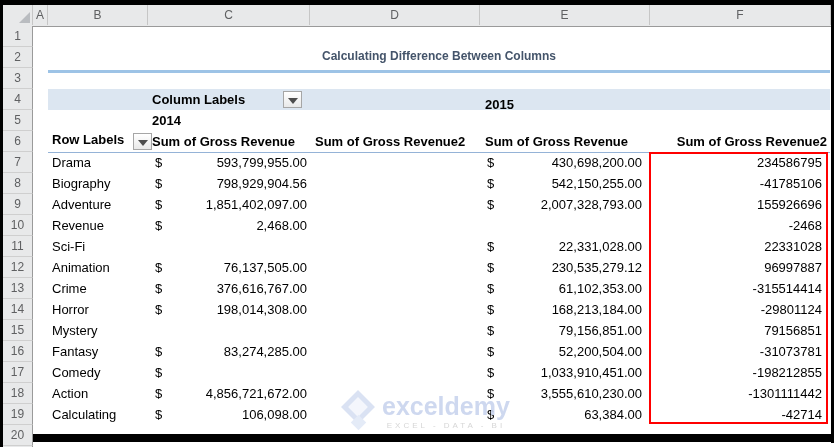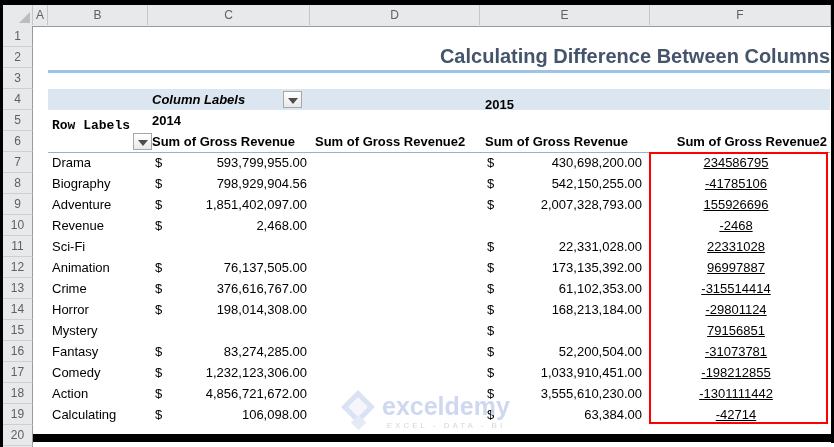--- a/index.html
+++ b/index.html
@@ -17,36 +17,36 @@
           border-left:11px solid transparent;border-bottom:11px solid #b9bcc0;}
   
   .rowhdrs{position:absolute;left:3px;top:26px;width:30px;height:421px;overflow:hidden;}
   .rowhdr{height:21px;line-height:20px;box-sizing:border-box;background:#e8e9ea;
           border-bottom:1px solid #cfcfcf;border-right:1px solid #9a9a9a;
           text-align:center;color:#5f6062;font-size:12px;}
   
   .cell{position:absolute;font-size:13px;line-height:21px;white-space:nowrap;color:#000;}
   .bold{font-weight:bold;}
   .right{text-align:right;}
-  #title{left:48px;top:46px;width:782px;text-align:right;font-size:20px;font-weight:bold;color:#44546A;}
+  #title{left:48px;top:46px;width:782px;text-align:center;font-size:12px;font-weight:bold;color:#44546A;}
   #title-underline{left:48px;top:70px;width:782px;height:3px;background:#9DC3E6;}
   #band-row4{left:48px;top:89px;width:782px;height:21px;background:#DCE6F1;}
   #band-row6{left:48px;top:131px;width:782px;height:21px;border-bottom:1px solid #95B3D7;box-sizing:content-box;}
   .filter-btn{position:absolute;width:19px;height:17px;background:linear-gradient(#ffffff,#e9e9e9);
           border:1px solid #a6a6a6;box-sizing:border-box;cursor:pointer;}
   .filter-btn .tri{position:absolute;left:4px;top:6px;width:0;height:0;
           border-left:5px solid transparent;border-right:5px solid transparent;border-top:6px solid #4d4d4d;}
   #data-rows{position:absolute;left:0;top:152px;width:834px;}
   .prow{position:relative;height:21px;}
   .prow .c-label{position:absolute;left:52px;}
   .prow .c-d14{position:absolute;left:155px;}
   .prow .c-v14{position:absolute;left:150px;width:157px;text-align:right;}
   .prow .c-d15{position:absolute;left:487px;}
   .prow .c-v15{position:absolute;left:482px;width:160px;text-align:right;}
-  .prow .c-diff{position:absolute;left:650px;width:172px;text-align:center;text-decoration:underline;}
+  .prow .c-diff{position:absolute;left:650px;width:172px;text-align:right;}
   .prow span{font-size:13px;line-height:21px;white-space:nowrap;}
   #redbox{left:649px;top:152px;width:179px;height:272px;border:2px solid #FF0000;box-sizing:border-box;}
   
   #watermark{left:338px;top:391px;display:flex;align-items:center;opacity:0.9;}
   .wm-logo{position:relative;width:44px;height:42px;}
   .wm-d1{position:absolute;left:8px;top:4px;width:24px;height:24px;background:#d6dff2;transform:rotate(45deg);}
   .wm-d2{position:absolute;left:13px;top:9px;width:14px;height:14px;background:#f3f6fc;transform:rotate(45deg);}
   .wm-d3{position:absolute;left:15px;top:26px;width:11px;height:11px;background:#e2e9f7;transform:rotate(45deg);}
   .wm-text{display:flex;flex-direction:column;align-items:center;}
   .wm-brand{font-size:25px;font-weight:bold;color:#c9d4ee;line-height:25px;}
@@ -117,30 +117,30 @@
       <div class="rowhdr">20</div>
 
       <div class="rowhdr">21</div>
 
   </div>
 
   <div class="cell" id="title">Calculating Difference Between Columns</div>
   <div class="abs" id="title-underline"></div>
 
   <div class="abs" id="band-row4"></div>
-  <div class="cell bold" style="left:152px;top:89px;font-style:italic;">Column Labels</div>
+  <div class="cell bold" style="left:152px;top:89px;">Column Labels</div>
   <div class="filter-btn" style="left:283px;top:91px;">
     <div class="tri"></div>
   </div>
 
   <div class="cell bold" style="left:152px;top:110px;">2014</div>
   <div class="cell bold" style="left:485px;top:94px;">2015</div>
 
   <div class="abs" id="band-row6"></div>
-  <div class="cell bold" style="left:52px;top:115px;font-family:Liberation Mono, monospace;">Row Labels</div>
+  <div class="cell bold" style="left:52px;top:129px;">Row Labels</div>
   <div class="filter-btn" style="left:133px;top:133px;">
     <div class="tri"></div>
   </div>
   <div class="cell bold" style="left:152px;top:131px;">Sum of Gross Revenue</div>
   <div class="cell bold" style="left:315px;top:131px;">Sum of Gross Revenue2</div>
   <div class="cell bold" style="left:485px;top:131px;">Sum of Gross Revenue</div>
   <div class="cell bold right" style="left:650px;top:131px;width:177px;">Sum of Gross Revenue2</div>
 
   <div id="data-rows">
 
@@ -187,21 +187,21 @@
         <span class="c-d15">$</span>
         <span class="c-v15">22,331,028.00</span>
         <span class="c-diff">22331028</span>
       </div>
 
       <div class="prow">
         <span class="c-label">Animation</span>
         <span class="c-d14">$</span>
         <span class="c-v14">76,137,505.00</span>
         <span class="c-d15">$</span>
-        <span class="c-v15">173,135,392.00</span>
+        <span class="c-v15">230,535,279.12</span>
         <span class="c-diff">96997887</span>
       </div>
 
       <div class="prow">
         <span class="c-label">Crime</span>
         <span class="c-d14">$</span>
         <span class="c-v14">376,616,767.00</span>
         <span class="c-d15">$</span>
         <span class="c-v15">61,102,353.00</span>
         <span class="c-diff">-315514414</span>
@@ -214,36 +214,36 @@
         <span class="c-d15">$</span>
         <span class="c-v15">168,213,184.00</span>
         <span class="c-diff">-29801124</span>
       </div>
 
       <div class="prow">
         <span class="c-label">Mystery</span>
         <span class="c-d14"></span>
         <span class="c-v14"></span>
         <span class="c-d15">$</span>
+        <span class="c-v15">79,156,851.00</span>
         <span class="c-diff">79156851</span>
       </div>
 
       <div class="prow">
         <span class="c-label">Fantasy</span>
         <span class="c-d14">$</span>
         <span class="c-v14">83,274,285.00</span>
         <span class="c-d15">$</span>
         <span class="c-v15">52,200,504.00</span>
         <span class="c-diff">-31073781</span>
       </div>
 
       <div class="prow">
         <span class="c-label">Comedy</span>
         <span class="c-d14">$</span>
-        <span class="c-v14">1,232,123,306.00</span>
         <span class="c-d15">$</span>
         <span class="c-v15">1,033,910,451.00</span>
         <span class="c-diff">-198212855</span>
       </div>
 
       <div class="prow">
         <span class="c-label">Action</span>
         <span class="c-d14">$</span>
         <span class="c-v14">4,856,721,672.00</span>
         <span class="c-d15">$</span>

